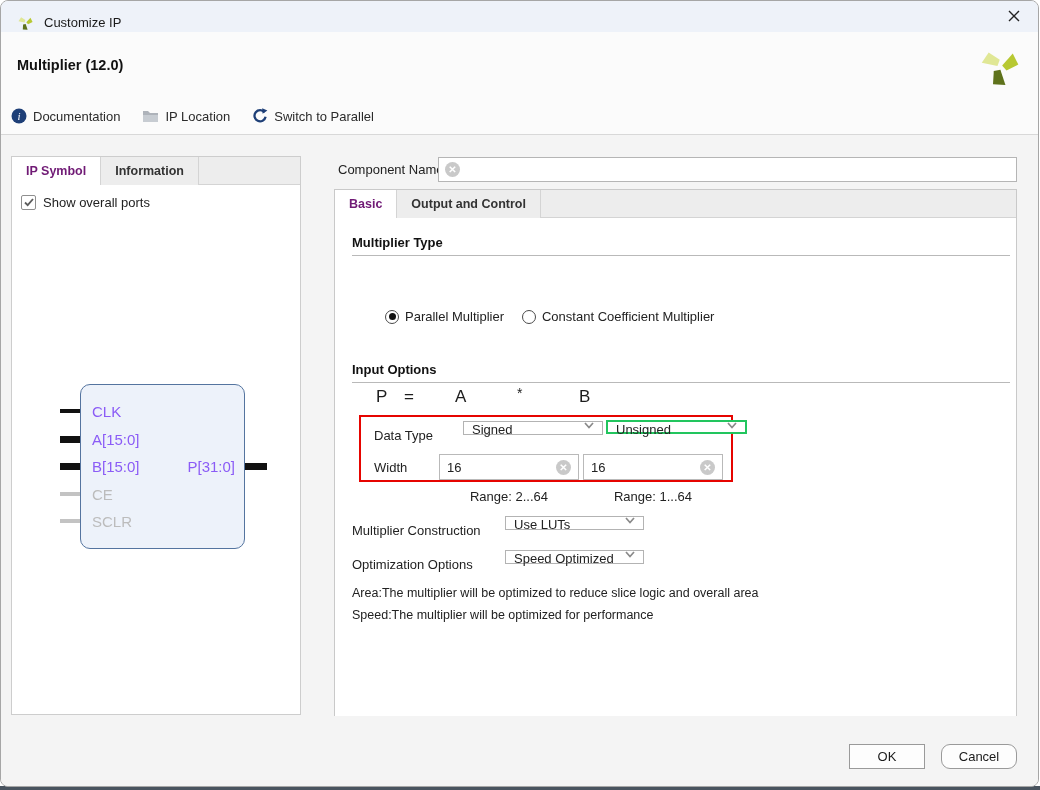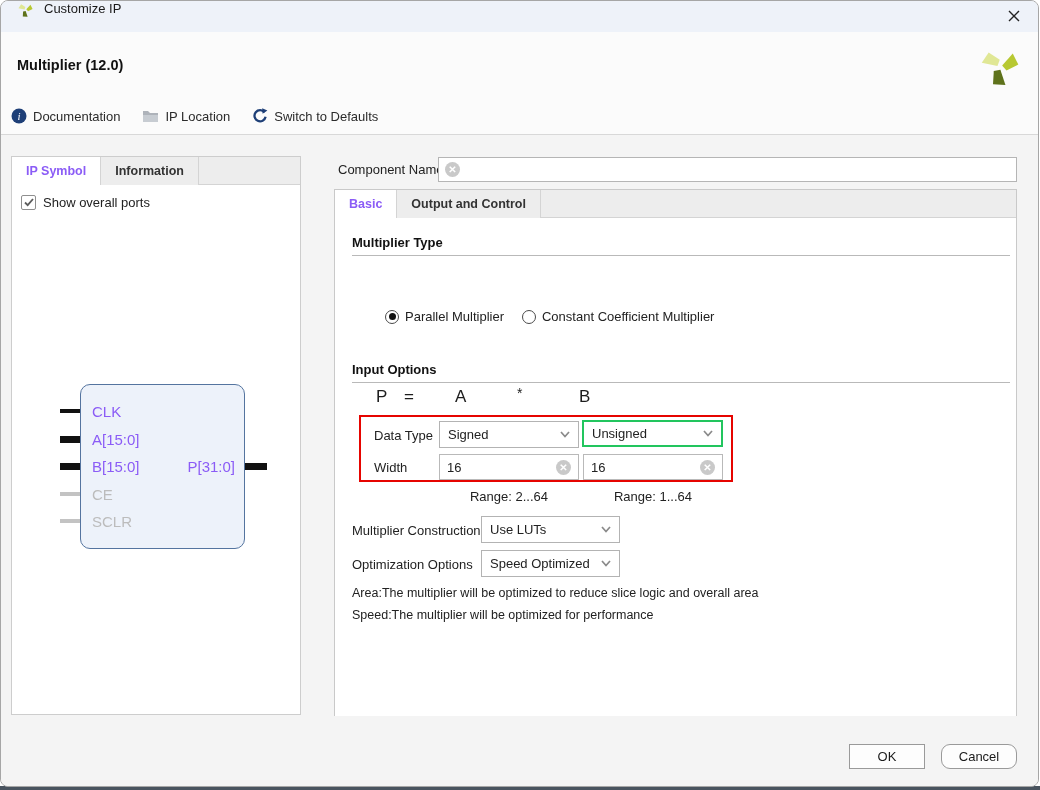--- a/index.html
+++ b/index.html
@@ -6,21 +6,21 @@
   html,body { width:1040px; height:790px; overflow:hidden; background:#ffffff;
               font-family:"Liberation Sans", sans-serif; }
   #stage { position:relative; width:1040px; height:790px; }
   #bottom-strip { position:absolute; left:0; bottom:0; width:1040px; height:4px; background:#49545f; }
 
   #window { position:absolute; left:0; top:0; width:1039px; height:787px;
             background:#f6f6f6; border:1px solid #a6a6a6; border-radius:8px; overflow:hidden; }
 
   
   .titlebar { position:absolute; left:0; top:0; width:100%; height:44px; background:#eef2f9;
-              border-bottom:1px solid #e3e3e3; display:flex; align-items:flex-start; padding:0 10px; }
+              border-bottom:1px solid #e3e3e3; display:flex; align-items:center; padding:0 10px; }
   .titlebar .tlogo { margin-left:6px; }
   .titlebar .ttext { margin-left:10px; font-size:13px; color:#1a1a1a; }
   .closebtn { position:absolute; right:6px; top:0; width:36px; height:30px; display:flex;
               align-items:center; justify-content:center; cursor:default; }
 
   
   .header { position:absolute; left:0; top:31px; width:100%; height:103px; background:#fbfbfb;
             border-bottom:1px solid #d8d8d8; }
   .ip-title { position:absolute; left:16px; top:25px; font-size:14.5px; font-weight:bold; color:#111; }
   .brand-logo { position:absolute; right:16px; top:12px; }
@@ -30,21 +30,21 @@
   
   .content { position:absolute; left:0; top:134px; width:100%; height:652px; background:#f4f4f4; }
 
   
   .left-panel { position:absolute; left:10px; top:21px; width:290px; height:559px;
                 background:#ffffff; border:1px solid #cdcdcd; }
   .tabstrip { position:absolute; left:0; top:0; width:100%; height:28px; background:#ededed;
               border-bottom:1px solid #d4d4d4; display:flex; }
   .tab { height:28px; line-height:28px; padding:0 14px; font-size:12.5px; font-weight:bold;
          color:#333; border-right:1px solid #d4d4d4; background:#ededed; cursor:default; }
-  .tab.active { background:#ffffff; color:#8b5cf6; }
+  .tab.active { background:#ffffff; color:#701a75; }
   .chk-row { position:absolute; left:9px; top:38px; display:flex; align-items:center; gap:7px;
              font-size:13px; color:#222; cursor:default; }
   .chk { width:15px; height:15px; background:#fff; border:1px solid #8f8f8f; border-radius:2px;
          display:flex; align-items:center; justify-content:center; }
 
   
   .symbol { position:absolute; left:0; top:0; width:290px; height:559px; }
   .sym-box { position:absolute; left:68px; top:227px; width:165px; height:165px;
              background:#edf2fa; border:1px solid #54749f; border-radius:10px; }
   .port { position:absolute; font-size:15px; color:#8b5cf6; }
@@ -76,22 +76,22 @@
            display:inline-flex; align-items:center; justify-content:center; margin-right:6px; }
   .radio.sel::after { content:""; width:7px; height:7px; border-radius:50%; background:#111; }
   .radio-opt { display:flex; align-items:center; }
 
   .eq { position:absolute; font-size:17px; color:#1c1c1c; font-weight:500; }
 
   .redbox { position:absolute; left:24px; top:196px; width:374px; height:67px;
             border:2px solid #e60400; }
 
   .frm-label { position:absolute; font-size:13px; color:#222; }
-  .select { position:absolute; height:27px; background:#fff; border:1px solid #b3b3b3;
-            display:flex; align-items:center; padding:0 8px; font-size:13px; color:#222; }
+  .select { position:absolute; height:14px; background:#fff; border:1px solid #b3b3b3;
+            display:flex; align-items:flex-start; padding:0 8px; font-size:13px; color:#222;margin-left:24px; }
   .select .sval { flex:1; }
   .select.focus { border:2px solid #22c55e; }
   .textin { position:absolute; height:26px; background:#fff; border:1px solid #b9b9b9;
             display:flex; align-items:center; padding:0 7px; font-size:13px; color:#222; }
   .textin .val { flex:1; }
   .range { position:absolute; width:140px; text-align:center; font-size:13px; color:#222; }
   .note { position:absolute; font-size:12.5px; color:#222; }
 
   
   .btn { position:absolute; height:25px; background:#fdfdfd; border:1px solid #9a9a9a;
@@ -145,21 +145,21 @@
             <path d="M1 2 h5 l2 2 h8 v9 h-15 z" fill="#aeb3ba"></path>
             <path d="M1 6 h15 v7 h-15 z" fill="#c7ccd2"></path>
           </svg>
           <span>IP Location</span>
         </div>
         <div class="tool">
           <svg width="16" height="16" viewBox="0 0 16 16">
             <path d="M12.6 4.4 A5.6 5.6 0 1 0 13.6 8.8" fill="none" stroke="#1e3f77" stroke-width="2.3"></path>
             <path d="M10.2 0.2 L15.4 2.6 L10.6 5.8 Z" fill="#1e3f77"></path>
           </svg>
-          <span>Switch to Defaults</span>
+          <span>Switch to Parallel</span>
         </div>
       </div>
     </div>
 
     <div class="content">
 
       <div class="left-panel">
         <div class="tabstrip">
           <div class="tab active">IP Symbol</div>
           <div class="tab">Information</div>

